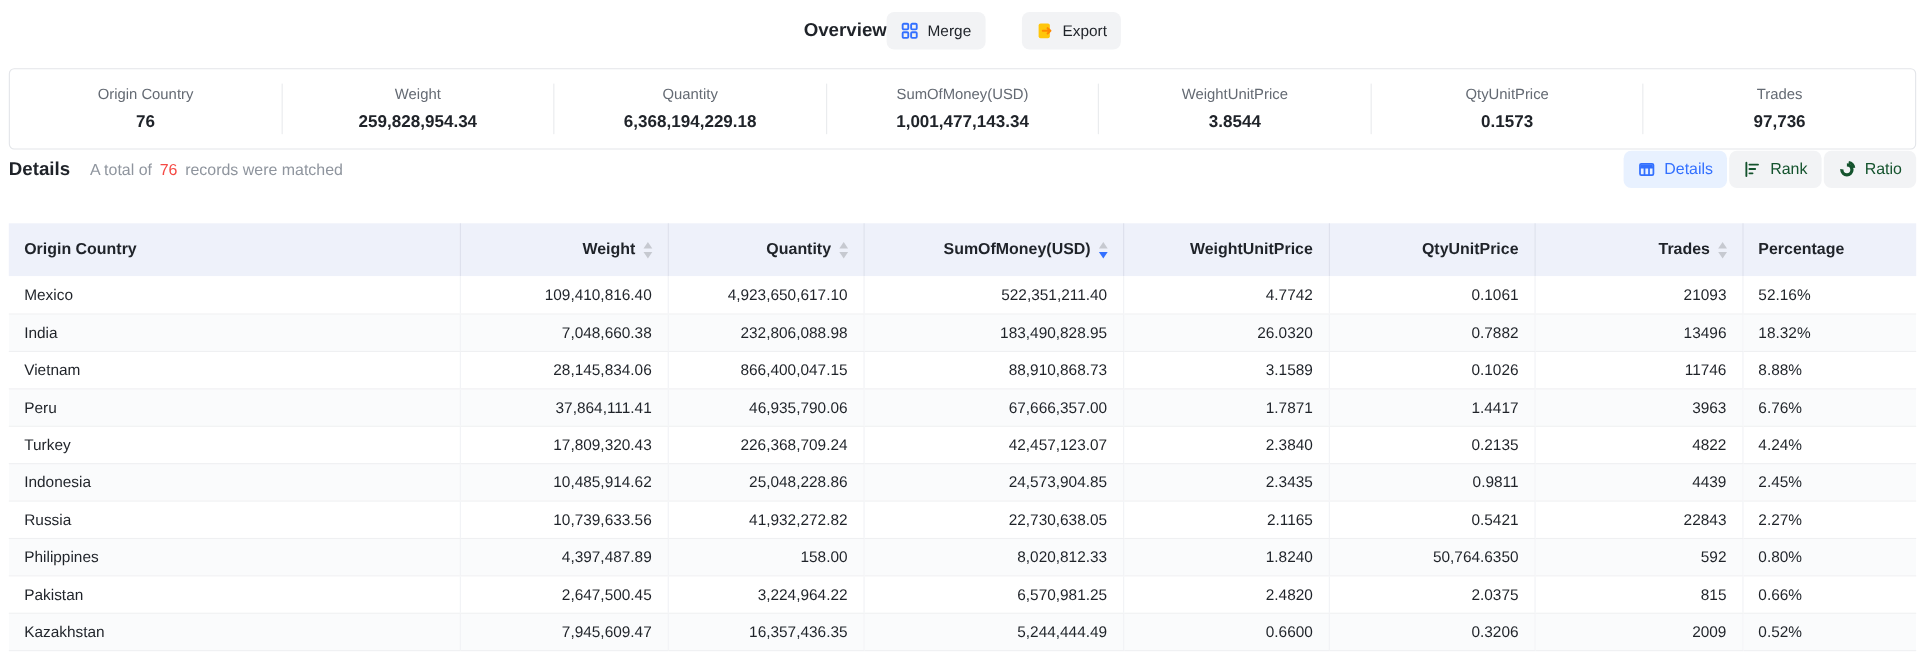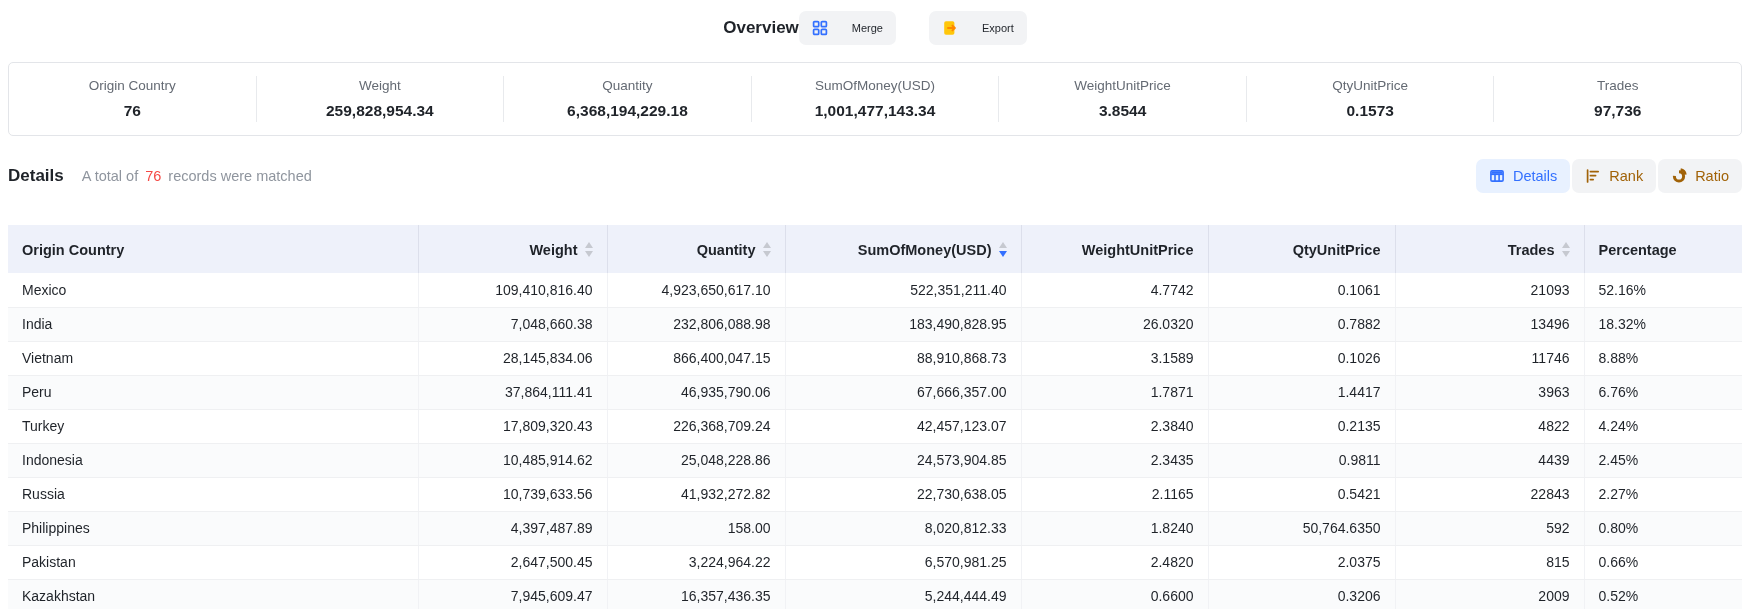--- a/index.html
+++ b/index.html
@@ -8,44 +8,44 @@
     background:#ffffff; color:#1f2329;
     font-family:"Liberation Sans","DejaVu Sans",sans-serif;
   }
   .page { padding:0 8px; }
 
   
   .topbar { display:flex; justify-content:center; align-items:center; margin-top:10px; height:36px; }
   .page-title { font-size:17px; font-weight:700; }
   .topbar-actions { display:flex; gap:33px; }
   .btn {
-    display:inline-flex; align-items:center; gap:24px; height:34px; padding:0 13px;
+    display:inline-flex; align-items:center; gap:8px; height:34px; padding:0 13px;
     background:#f2f3f5; border:none; border-radius:7px; cursor:pointer;
-    font-size:11px; color:#1f2329; font-family:inherit;
+    font-size:14px; color:#1f2329; font-family:inherit;
   }
   .btn svg, .view-tab svg { display:block; }
 
   
   .stats-card { margin-top:16px; border:1px solid #e3e5e9; border-radius:5px; display:flex; padding:13px 0; }
   .stat { flex:1; text-align:center; padding:1px 0 2px; }
   .stat + .stat { border-left:1px solid #e8eaed; }
   .stat-label { font-size:13.5px; color:#646a73; line-height:17px; }
   .stat-value { margin-top:7px; font-size:15.5px; font-weight:700; line-height:19px; }
 
   
-  .details-bar { margin-top:22px; display:flex; justify-content:space-between; align-items:center; height:36px; }
+  .details-bar { display:flex; justify-content:space-between; align-items:center; height:36px; }
   .details-left { display:flex; align-items:baseline; }
   .details-title { font-size:17px; font-weight:700; }
   .details-sub { margin-left:18px; font-size:14.5px; color:#8f959e; }
   .match-count { color:#f54a45; padding:0 7px; }
   .view-tabs { display:flex; gap:2px; }
   .view-tab {
     display:inline-flex; align-items:center; gap:8px; height:34px; padding:0 13px;
     background:#f2f3f5; border:none; border-radius:7px; cursor:pointer;
-    font-size:14.5px; color:#a16207; font-family:inherit;
+    font-size:14.5px; color:#14532d; font-family:inherit;
   }
   .view-tab.active { background:#e8f1ff; color:#3370ff; }
 
   
   table { margin-top:31px; width:1734px; border-collapse:collapse; table-layout:fixed; }
   thead th {
     background:#eef1fa; height:48px; font-size:14.5px; font-weight:700;
     padding:0 14px; white-space:nowrap;
   }
   thead th + th { border-left:1px solid #dcdfeb; }

